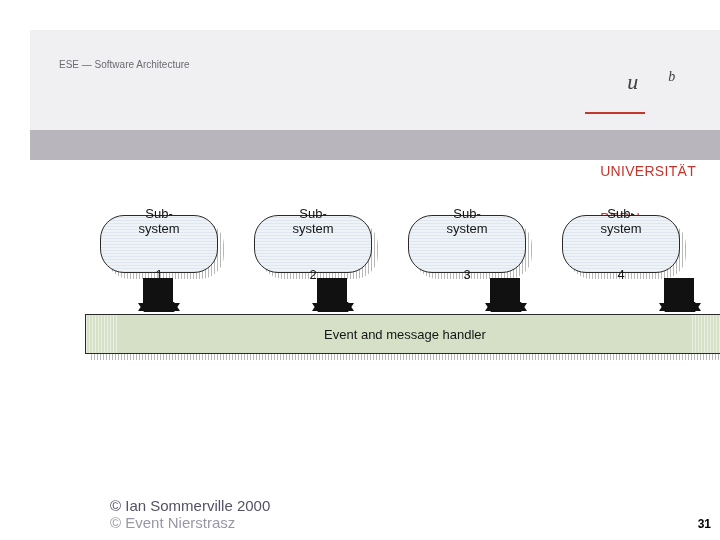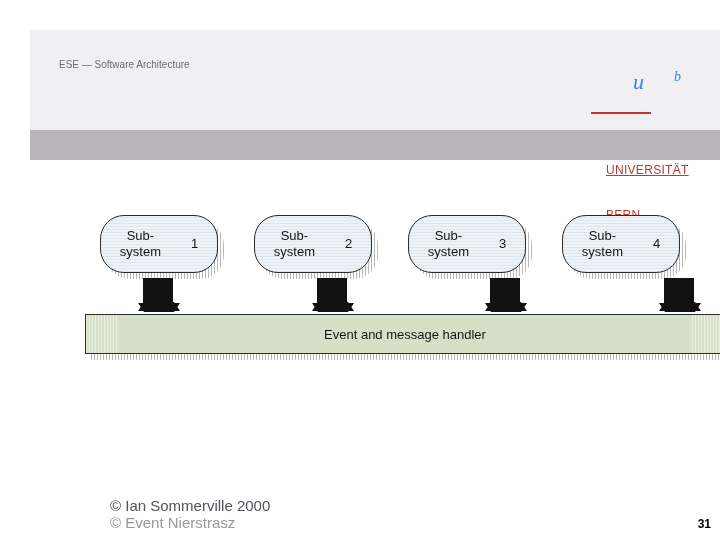--- a/index.html
+++ b/index.html
@@ -3,29 +3,29 @@
 <meta charset="utf-8">
 <style>
   * { box-sizing: border-box; margin: 0; padding: 15px; }
   html, body { width: 720px; height: 540px; font-family: Arial, Helvetica, sans-serif; background: #fff; }
   .slide { position: relative; width: 720px; height: 540px; }
   .band { position: absolute; left: 0; top: 0; width: 720px; height: 100px; background: #f0eff1; }
   .sep  { position: absolute; left: 0; top: 100px; width: 720px; height: 2px; background: #b8b6bc; }
   .breadcrumb { position: absolute; left: 14px; top: 14px; font-size: 10px; color: #6d6a72; }
   .title { position: absolute; left: 36px; top: 44px; font-size: 30px; font-weight: 700; color: #1e1c42; }
   .logo { position: absolute; right: 24px; top: 10px; text-align: left; }
-  .logo-ub { font-family: "Times New Roman", serif; font-style: italic; font-size: 22px; color: #3b82f6; line-height: 1; margin-left: 12px; }
+  .logo-ub { font-family: "Times New Roman", serif; font-style: italic; font-size: 22px; color: #404040; line-height: 1; margin-left: 12px; }
   .logo-ub .b { font-size: 14px; vertical-align: super; font-style: italic; }
   .logo-red { width: 60px; border-top: 2px solid #c2362c; margin-top: 4px; margin-bottom: 4px; }
-  .logo-txt { font-size: 12px; color: #c2362c; letter-spacing: 0.3px; line-height: 1.2; text-decoration: underline; }
+  .logo-txt { font-size: 14px; color: #c2362c; letter-spacing: 0.3px; line-height: 1.2; }
   .diagram { position: absolute; left: 40px; top: 155px; width: 640px; height: 180px; }
   .sub-row { position: relative; width: 100%; height: 70px; display: flex; justify-content: space-between; }
   .sub { position: relative; width: 118px; height: 58px; }
   .sub-shadow { position: absolute; left: 6px; top: 6px; width: 118px; height: 58px; background: repeating-linear-gradient(90deg, #b8b8b8 0 1px, transparent 1px 3px); border-radius: 24px; }
-  .sub-box { position: absolute; left: 0; top: 0; width: 118px; height: 58px; background: repeating-linear-gradient(0deg, #dfe6ef 0 1px, #eef3f8 1px 3px); border: 1px solid #2a2a2a; border-radius: 24px; display: flex; flex-direction: row; align-items: center; justify-content: center; font-size: 13px; line-height: 1.2; color: #151515; text-align: center; }
+  .sub-box { position: absolute; left: 0; top: 0; width: 118px; height: 58px; background: repeating-linear-gradient(0deg, #dfe6ef 0 1px, #eef3f8 1px 3px); border: 1px solid #2a2a2a; border-radius: 24px; display: flex; flex-direction: column; align-items: center; justify-content: center; font-size: 13px; line-height: 1.2; color: #151515; text-align: center; }
   .arrows { position: relative; width: 100%; height: 44px; }
   .arrow { position: absolute; width: 0; top: 2px; }
   .arrow .shaft { position: absolute; left: 5px; top: 6px; width: 2px; height: 28px; background: #111; }
   .arrow .up { position: absolute; left: 0; top: 0; width: 0; height: 0; border-left: 6px solid transparent; border-right: 6px solid transparent; border-bottom: 9px solid #111; }
   .arrow .dn { position: absolute; left: 0; top: 31px; width: 0; height: 0; border-left: 6px solid transparent; border-right: 6px solid transparent; border-top: 9px solid #111; }
   .handler { position: relative; width: 640px; height: 44px; }
   .h-shadow { position: absolute; left: 6px; top: 6px; width: 640px; height: 40px; background: repeating-linear-gradient(90deg, #b8b8b8 0 1px, transparent 1px 3px); }
   .h-box { position: absolute; left: 0; top: 0; width: 640px; height: 40px; background: #d5e0c7; border: 1px solid #2a2a2a; display: flex; align-items: center; justify-content: center; font-size: 13px; color: #151515; }
   .h-box::before, .h-box::after { content: ""; position: absolute; top: 0; width: 32px; height: 100%; background: repeating-linear-gradient(90deg, rgba(255,255,255,0.5) 0 1px, transparent 1px 3px); }
   .h-box::before { left: 0; }

